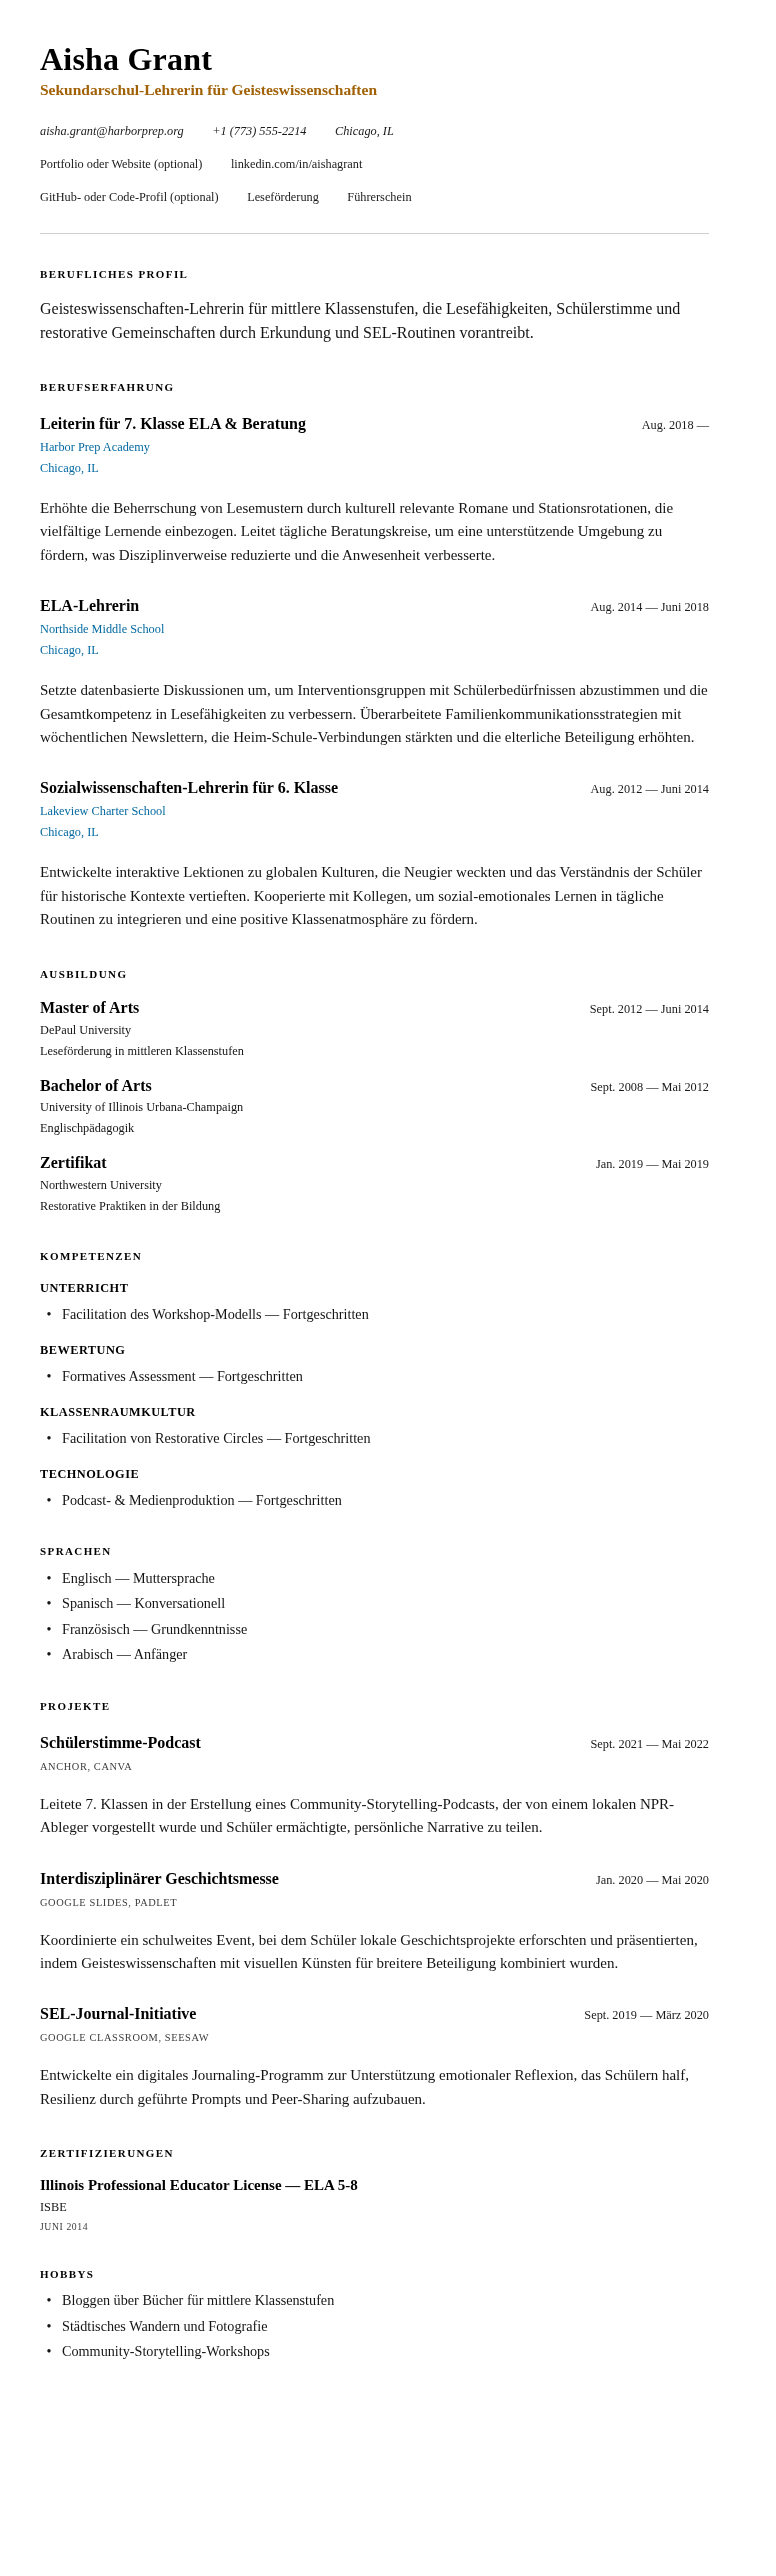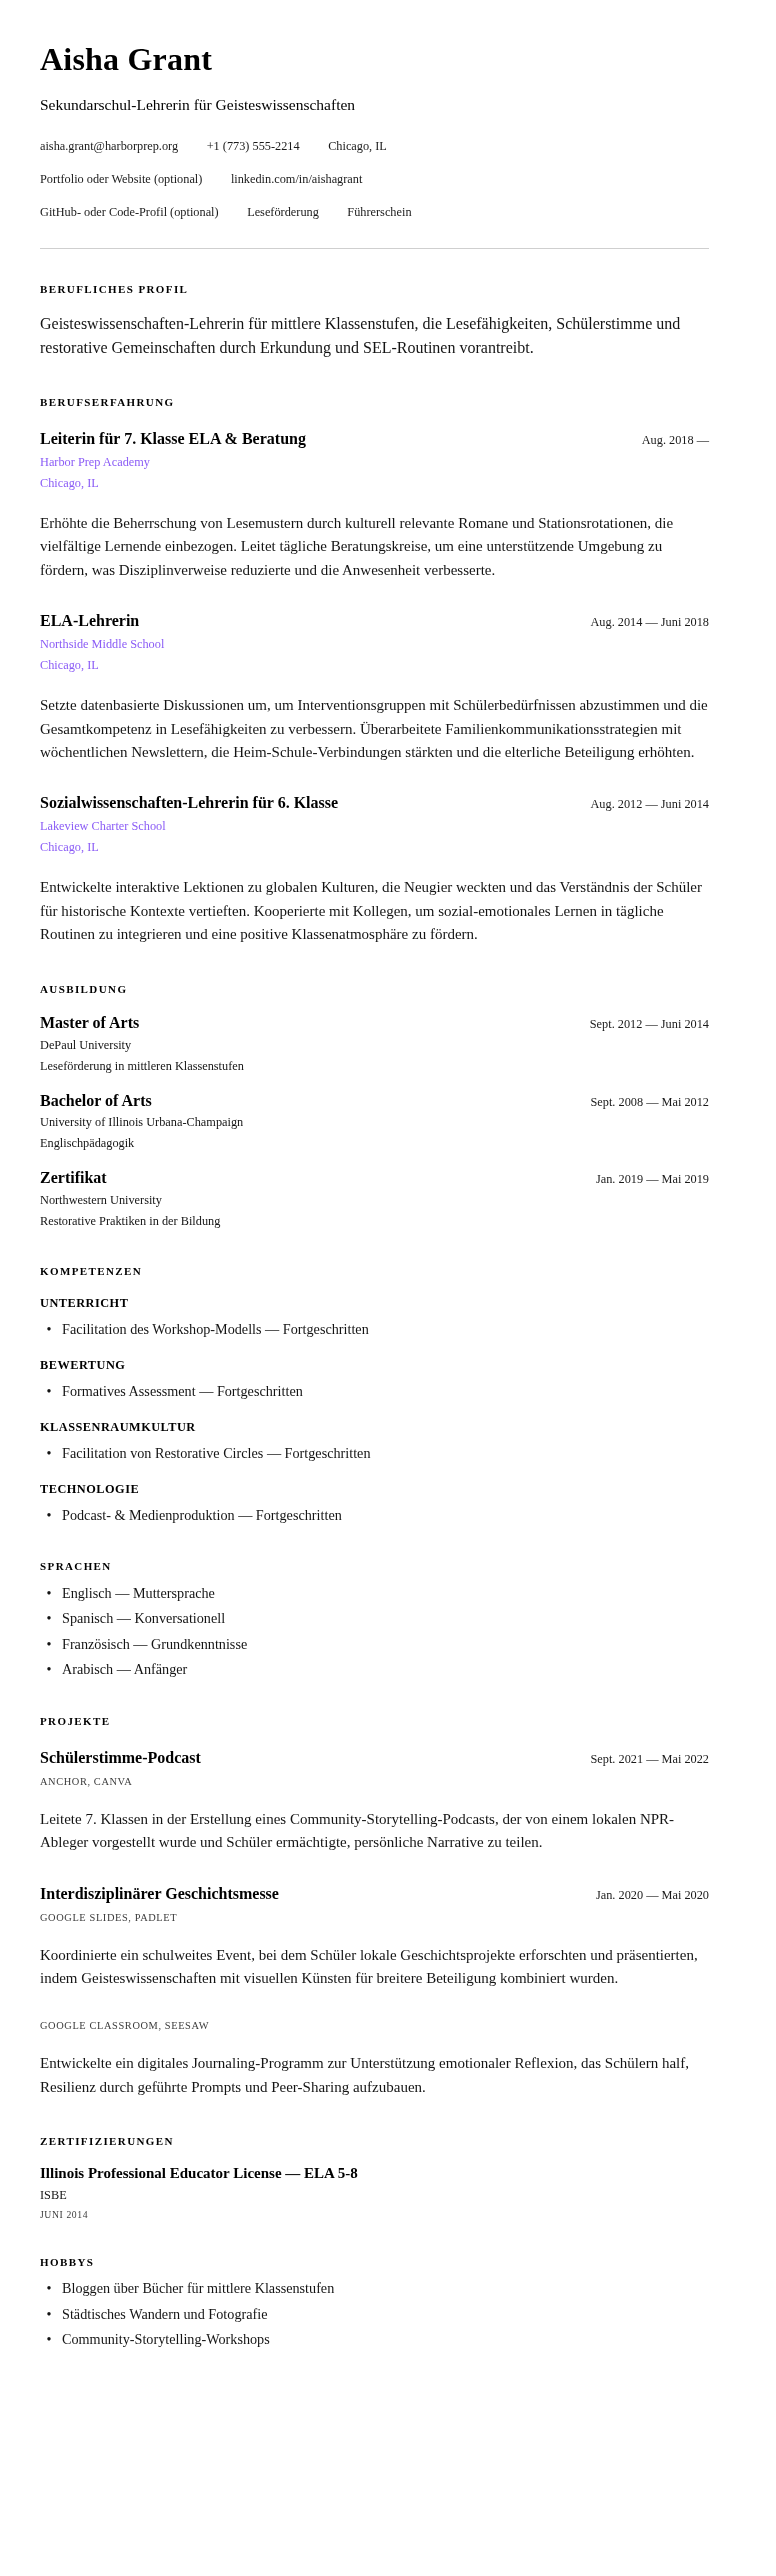--- a/index.html
+++ b/index.html
@@ -1,39 +1,39 @@
 <!DOCTYPE html>
 <html style="font-size:10.4px"><head>
 <meta charset="utf-8">
 <style>
   html, body { margin: 0; padding: 0; background: #ffffff; }
   body { width: 776px; font-family: "Liberation Serif", serif; color: #141414; }
   .page { width: 749px; min-height: 2576px; padding: 41px 40px 45px; box-sizing: border-box; background: #ffffff; }
 
   h1.name { font-size: 32px; font-weight: 700; margin: 0; letter-spacing: 0.2px; color: #000; }
-  .subtitle { font-size: 15.5px; margin-top: 18px; color: #000000; }
+  .subtitle { font-size: 15.5px; margin-top: 3px; color: #a16207; font-weight: bold; }
 
   .contact-row { display: flex; flex-wrap: wrap; column-gap: 28.5px; row-gap: 3.9px; font-size: 12.3px; color: #1a1a1a; }
-  .contact-row.r1 { margin-top: 24.6px; }
+  .contact-row.r1 { margin-top: 24.6px; font-style: italic; }
   .contact-row.r2, .contact-row.r3 { margin-top: 18px; }
 
   hr.divider { border: none; border-top: 0.6px solid #cfcfcf; margin: 28.5px 0 0 0; }
 
   .section { margin-top: 36px; }
   .section.profile { margin-top: 34px; }
   .sec-heading { font-size: 11px; font-weight: 700; letter-spacing: 1.4px; margin: 0; color: #000; }
 
   .profile-text { font-size: 16px; line-height: 1.5; margin: 17px 0 0 0; max-width: 686px; }
 
   .entry { margin-top: 22px; }
   .entry + .entry { margin-top: 30px; }
   .row { display: flex; justify-content: space-between; align-items: baseline; gap: 15.5px; font-family: Liberation Serif, serif; }
   .item-title { font-size: 16px; font-weight: 700; margin: 0; color: #000; }
   .date { font-size: 12.3px; white-space: nowrap; color: #1a1a1a; }
-  .meta { font-size: 12.3px; margin-top: 6.5px; color: #8b5cf6; }
+  .meta { font-size: 12.3px; margin-top: 6.5px; color: #0369a1; }
   .desc { font-size: 15px; line-height: 1.56; margin: 21px 0 0 0; max-width: 696px; }
 
   .edu-entry { margin-top: 19.4px; }
   .edu-entry + .edu-entry { margin-top: 18px; }
   .edu-meta { font-size: 12.3px; margin-top: 5.8px; }
 
   .group-name { font-size: 12.3px; font-weight: 700; letter-spacing: 0.5px; margin: 19.4px 0 0 0; color: #000; }
 
   ul.blist { list-style: none; margin: 9px 0 0 0; padding: 0 0 0 6.5px; }
   ul.blist li { font-size: 14.2px; line-height: 1.3; padding-left: 15.5px; position: relative; margin-top: 7.1px; }
@@ -197,20 +197,24 @@
     <article class="entry">
       <div class="row">
         <h3 class="item-title">Interdisziplinärer Geschichtsmesse</h3>
         <span class="date">Jan. 2020 — Mai 2020</span>
       </div>
       <div class="tools">GOOGLE SLIDES, PADLET</div>
       <p class="desc">Koordinierte ein schulweites Event, bei dem Schüler lokale Geschichtsprojekte erforschten und präsentierten, indem Geisteswissenschaften mit visuellen Künsten für breitere Beteiligung kombiniert wurden.</p>
     </article>
 
     <article class="entry">
+      <div class="row">
+        <h3 class="item-title">SEL-Journal-Initiative</h3>
+        <span class="date">Sept. 2019 — März 2020</span>
+      </div>
       <div class="tools">GOOGLE CLASSROOM, SEESAW</div>
       <p class="desc">Entwickelte ein digitales Journaling-Programm zur Unterstützung emotionaler Reflexion, das Schülern half, Resilienz durch geführte Prompts und Peer-Sharing aufzubauen.</p>
     </article>
   </section>
 
   <section class="section">
     <h2 class="sec-heading">ZERTIFIZIERUNGEN</h2>
     <article>
       <div class="cert-name">Illinois Professional Educator License — ELA 5-8</div>
       <div class="cert-issuer">ISBE</div>

